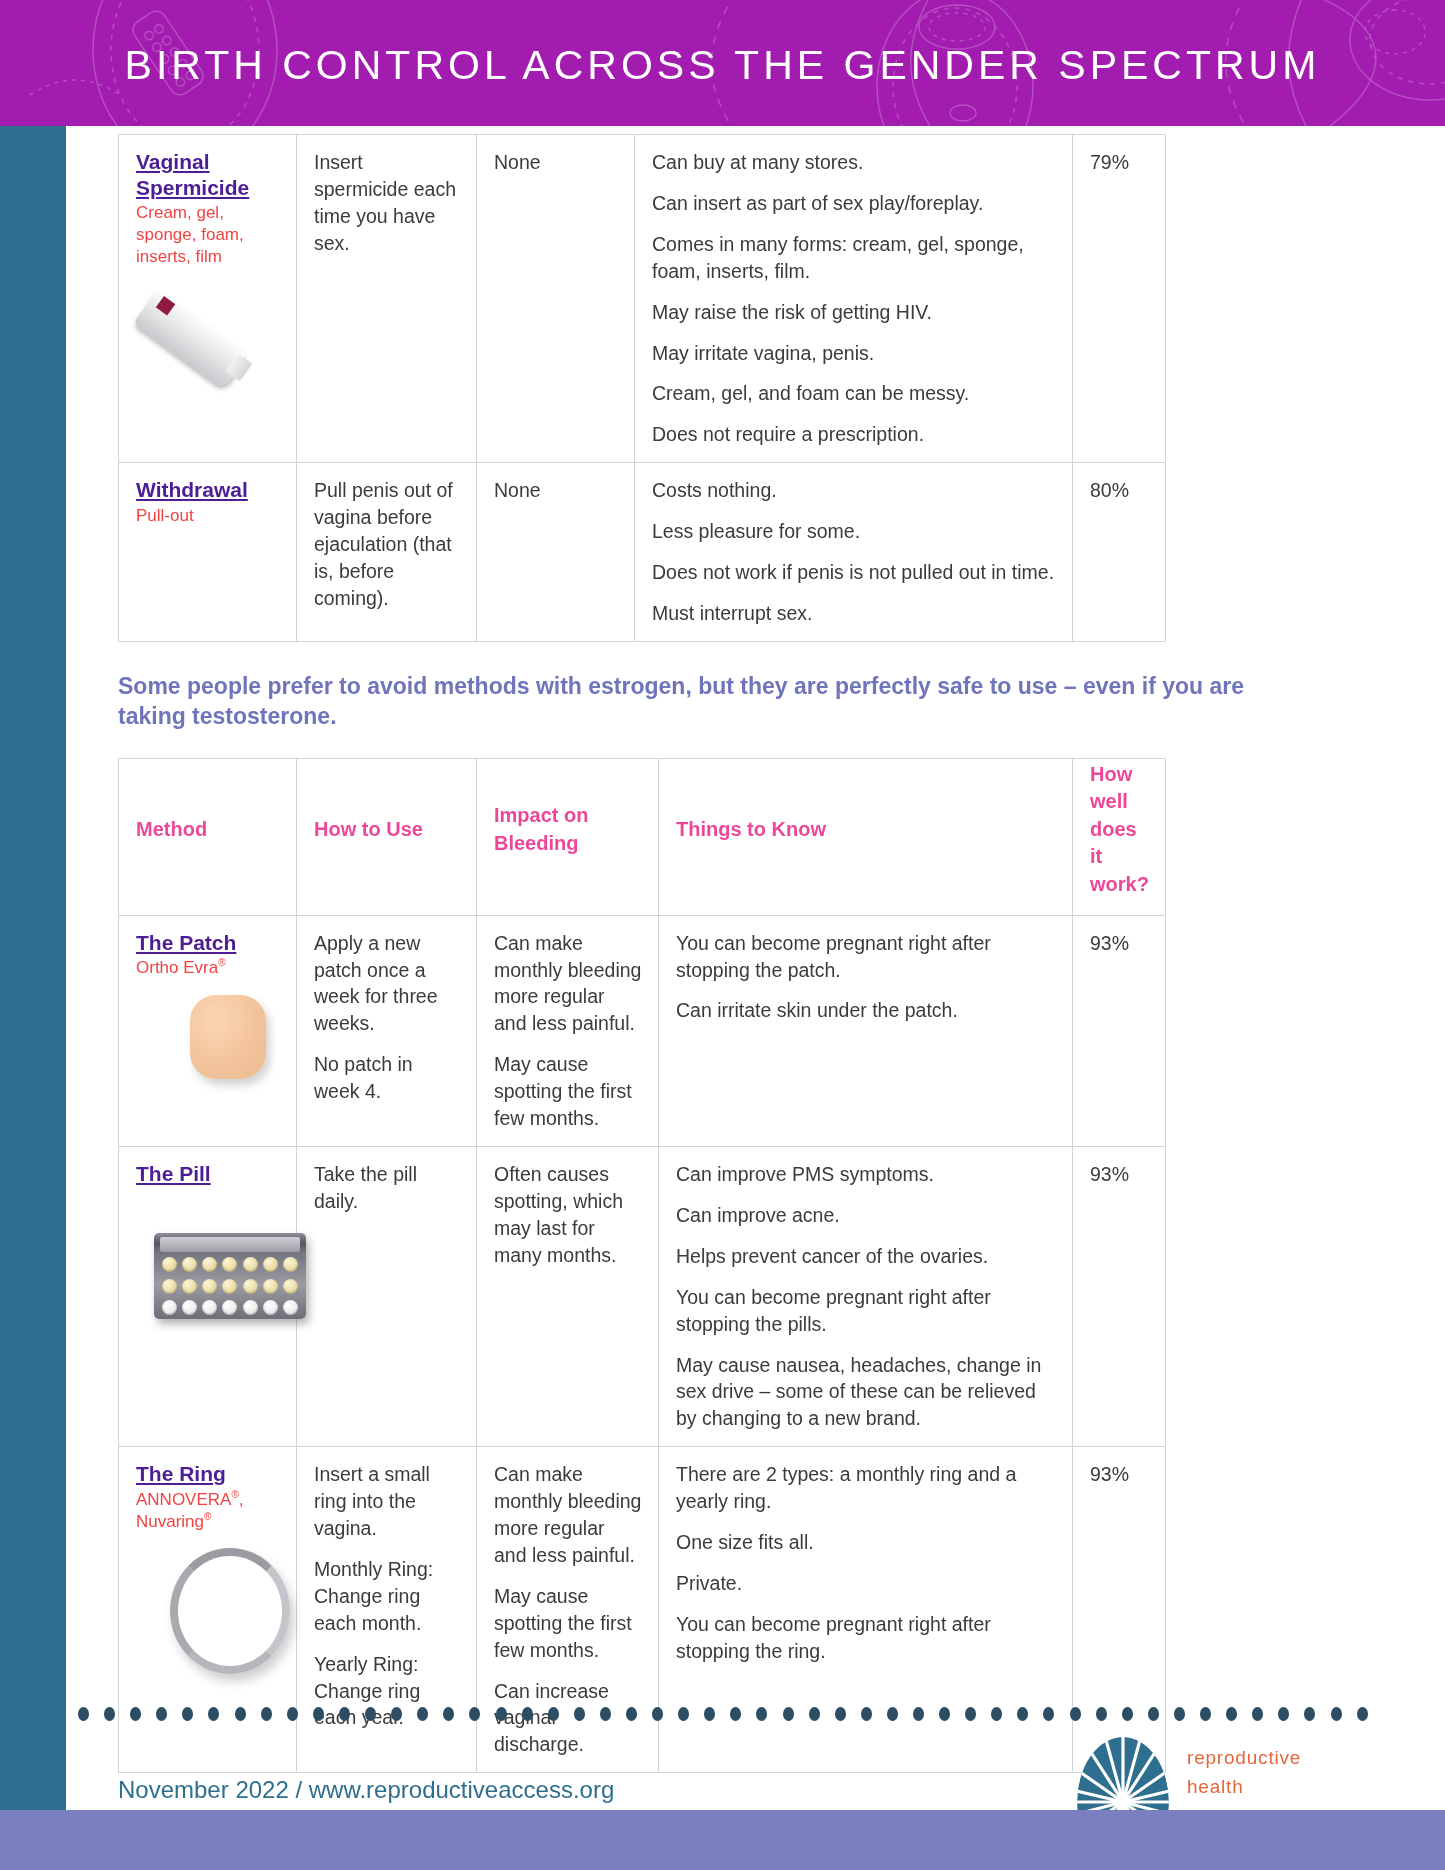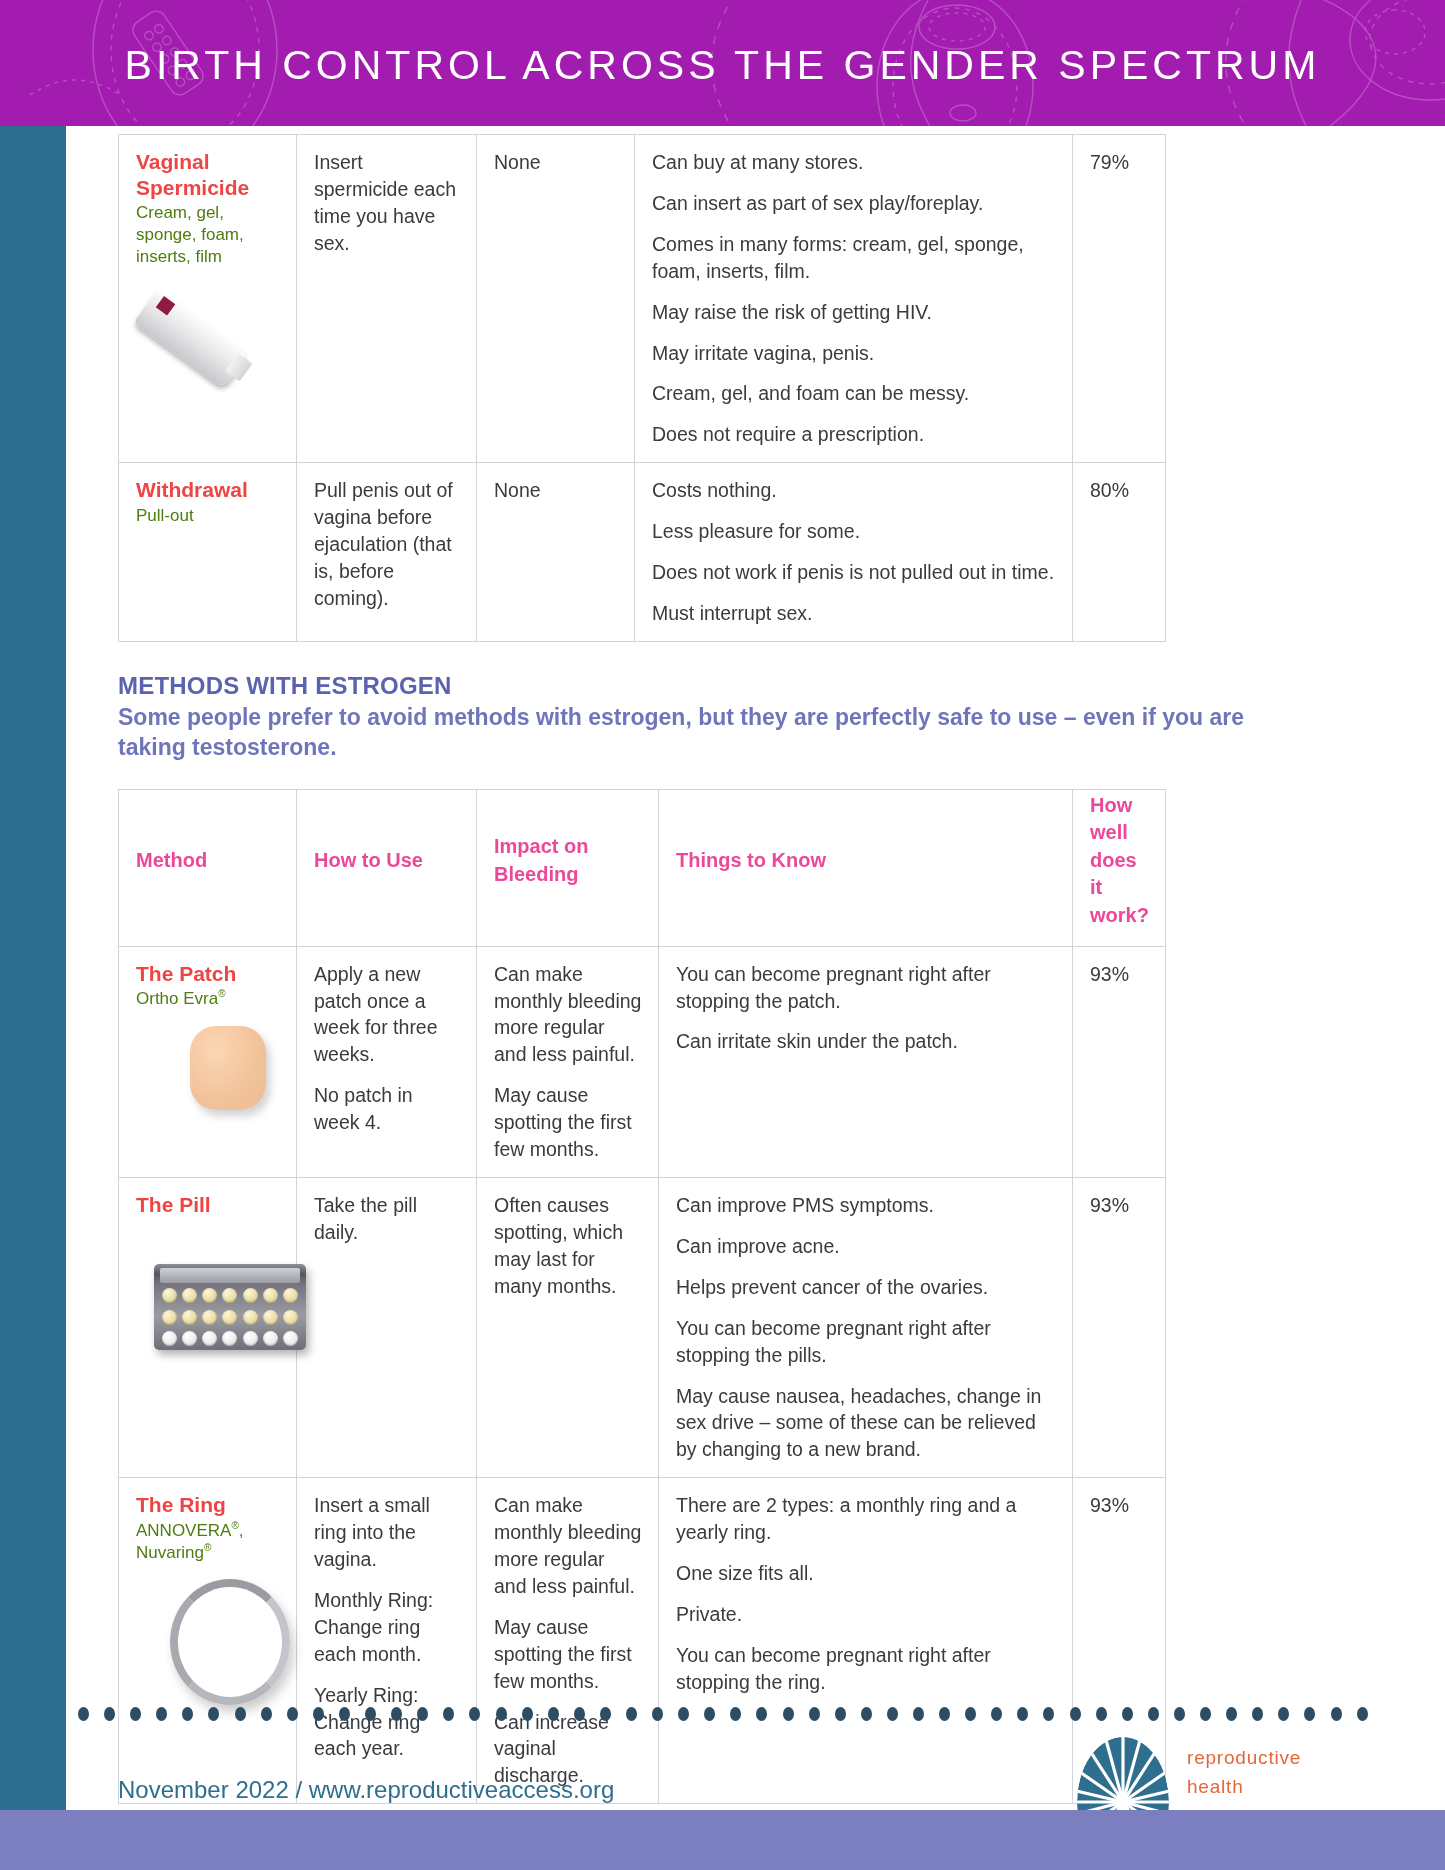--- a/index.html
+++ b/index.html
@@ -96,28 +96,29 @@
     padding-top: 2px;
     padding-bottom: 16px;
   }
   th.hdr-small {
     font-size: 17px;
     line-height: 1.28;
     vertical-align: middle;
   }
 
   .method-name {
-    color: #ef4444;
+    color: #4c1d95;
     font-weight: bold;
     font-size: 21px;
     line-height: 1.22;
     margin-bottom: 2px;
+    text-decoration: underline;
   }
   .method-sub {
-    color: #4d7c0f;
+    color: #ef4444;
     font-size: 17px;
     line-height: 1.28;
     font-weight: 400;
   }
   .method-sub sup { font-size: 10px; vertical-align: super; }
 
   .para { margin: 0 0 14px 0; }
   .para:last-child { margin-bottom: 0; }
 
   .pct { font-size: 19.5px; color: #3b3b3f; }
@@ -377,21 +378,20 @@
           <p class="para">Must interrupt sex.</p>
         </td>
         <td>
           <span class="pct">80%</span>
         </td>
       </tr>
     </tbody>
   </table>
 
   <div class="section">
-    <h2 class="section-title">METHODS WITH ESTROGEN</h2>
     <p class="section-desc">Some people prefer to avoid methods with estrogen, but they are perfectly safe to use – even if you are taking testosterone.</p>
   </div>
 
   <table class="bc" style="width:1047px; margin-top:26px;">
     <colgroup>
       <col style="width:178px">
         <col style="width:180px">
         <col style="width:182px">
         <col style="width:414px">
         <col style="width:93px">

